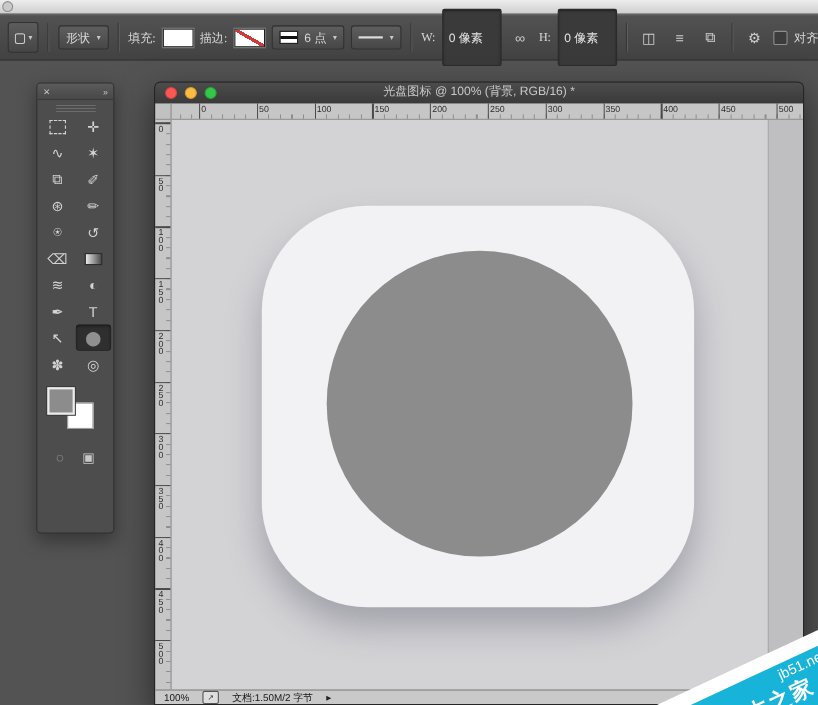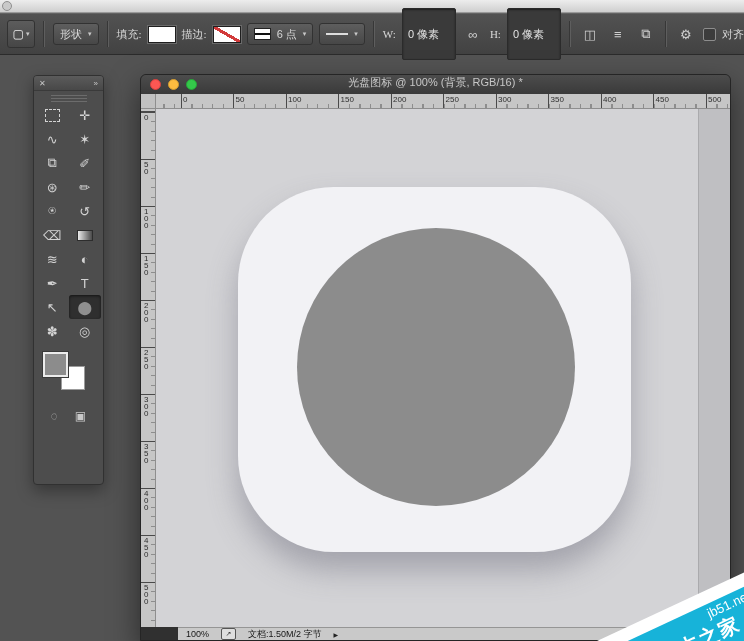--- a/index.html
+++ b/index.html
@@ -82,21 +82,21 @@
         repeating-linear-gradient(180deg,#8d8d8d 0 1px,transparent 1px 9.4px);
       background-size:100% 100%,4px 100%;
       background-position:0 3px,100% 3px;background-repeat:repeat-y;}
   .vnum{position:absolute;left:3px;width:7px;font-size:8px;line-height:7px;color:#2e2e2e;word-break:break-all;}
   .canvas{position:absolute;left:15px;top:34px;right:0;bottom:13px;background:#d3d3d6;overflow:hidden;}
   .pasteboard-right{position:absolute;right:0;top:0;width:31px;height:100%;background:#bfbfc2;border-left:1px solid #aaaaad;}
   .squircle{position:absolute;left:82px;top:78px;width:393px;height:365px;background:#f2f2f5;
       border-radius:96px;box-shadow:0 18px 30px rgba(105,105,120,.45);}
   .disc-circle{position:absolute;left:59px;top:41px;width:278px;height:278px;border-radius:50%;background:#8c8c8c;}
   .status-bar{position:absolute;left:0;right:0;bottom:0;height:13px;background:#c9c9c9;border-top:1px solid #959595;
-      display:flex;align-items:center;gap:12px;padding:0 8px;box-sizing:border-box;font-size:9px;color:#161616;margin-left:37px;}
+      display:flex;align-items:center;gap:12px;padding:0 8px;box-sizing:border-box;font-size:9px;color:#161616;}
   .export-icon{width:13px;height:10px;border:1px solid #555;border-radius:2px;display:flex;align-items:center;
       justify-content:center;font-size:7px;color:#333;background:#dedede;}
   .expand-arrow{font-size:6px;color:#222;}
 
   
   .watermark{position:absolute;left:597px;top:641px;width:300px;height:170px;background:#ffffff;
       transform:rotate(-25deg);transform-origin:top left;}
   .wm-band{position:absolute;left:0;right:0;top:13px;bottom:0;background:#17b3d9;color:#fff;}
   .wm-text{position:absolute;left:18px;top:2px;width:150px;text-align:center;}
   .wm-domain{font-size:13px;text-align:right;padding-right:10px;}

